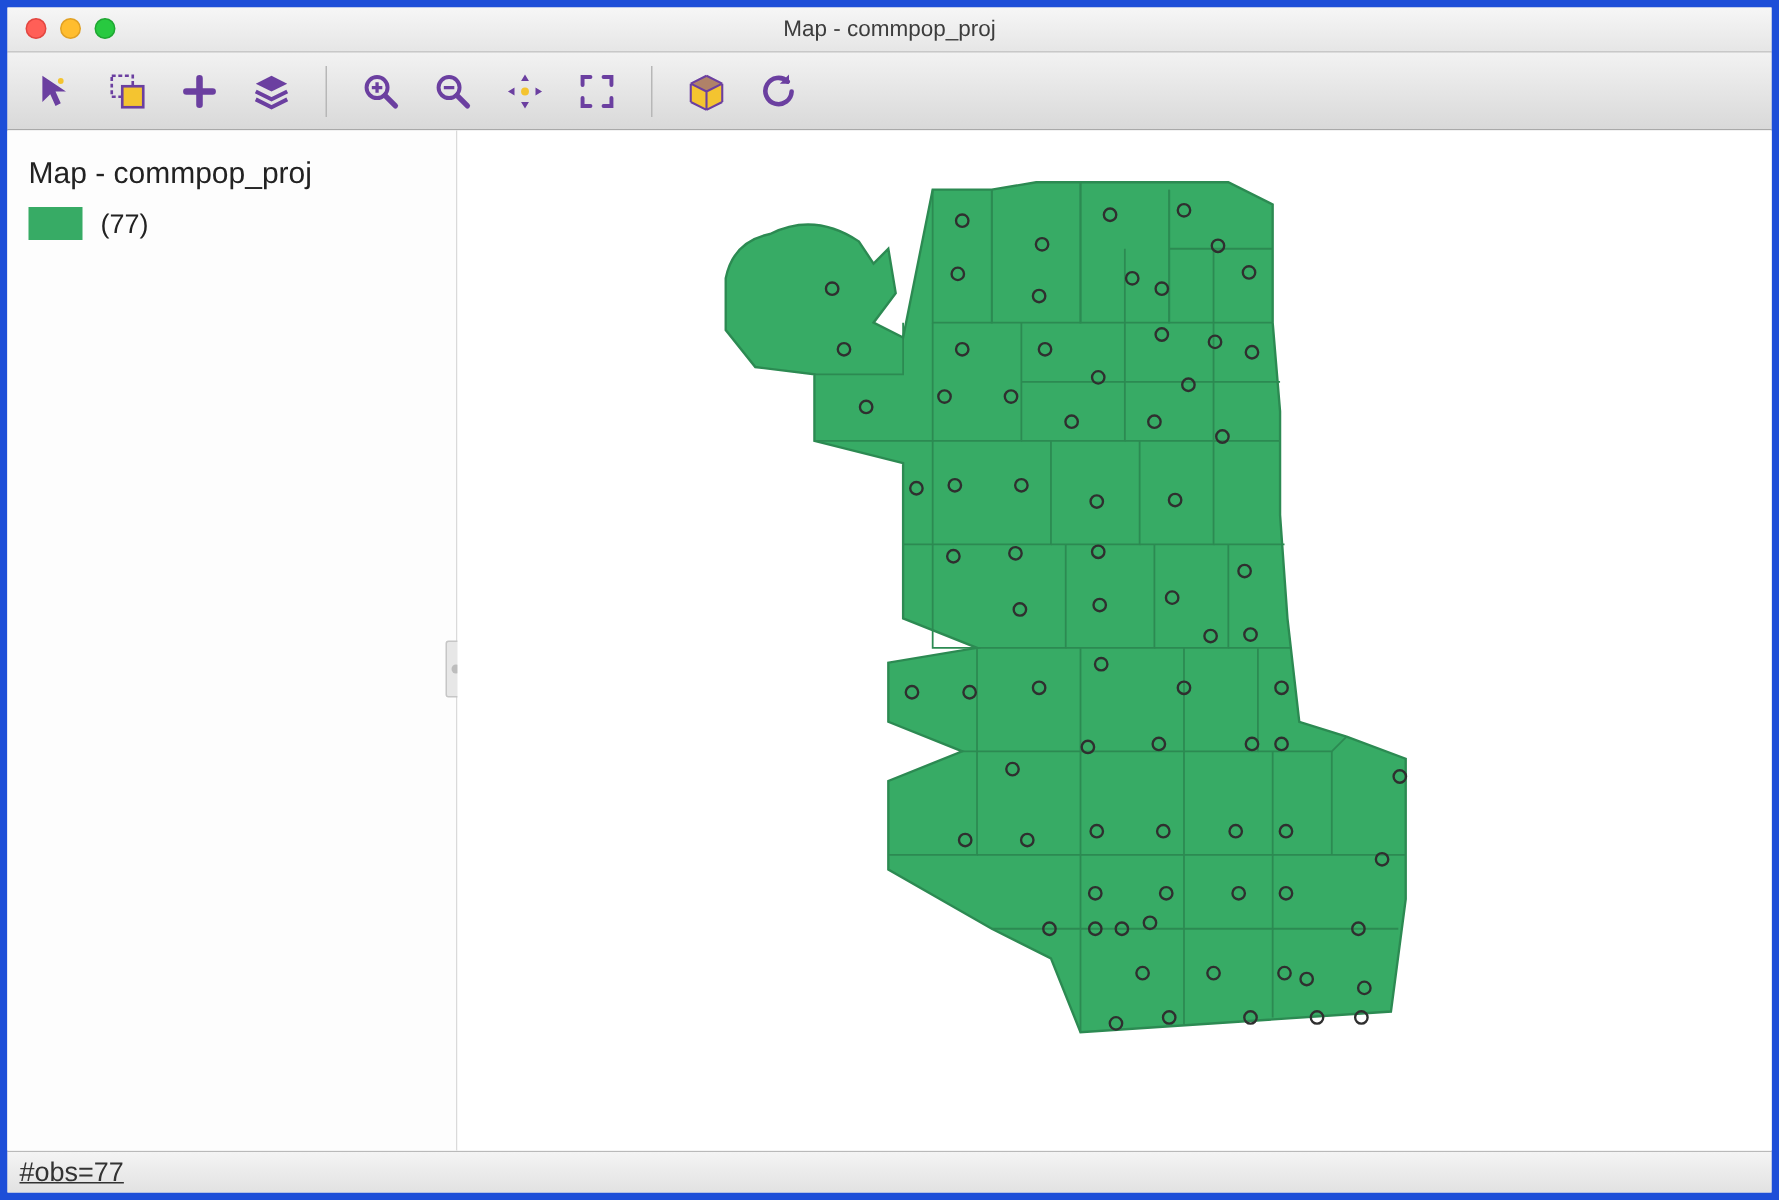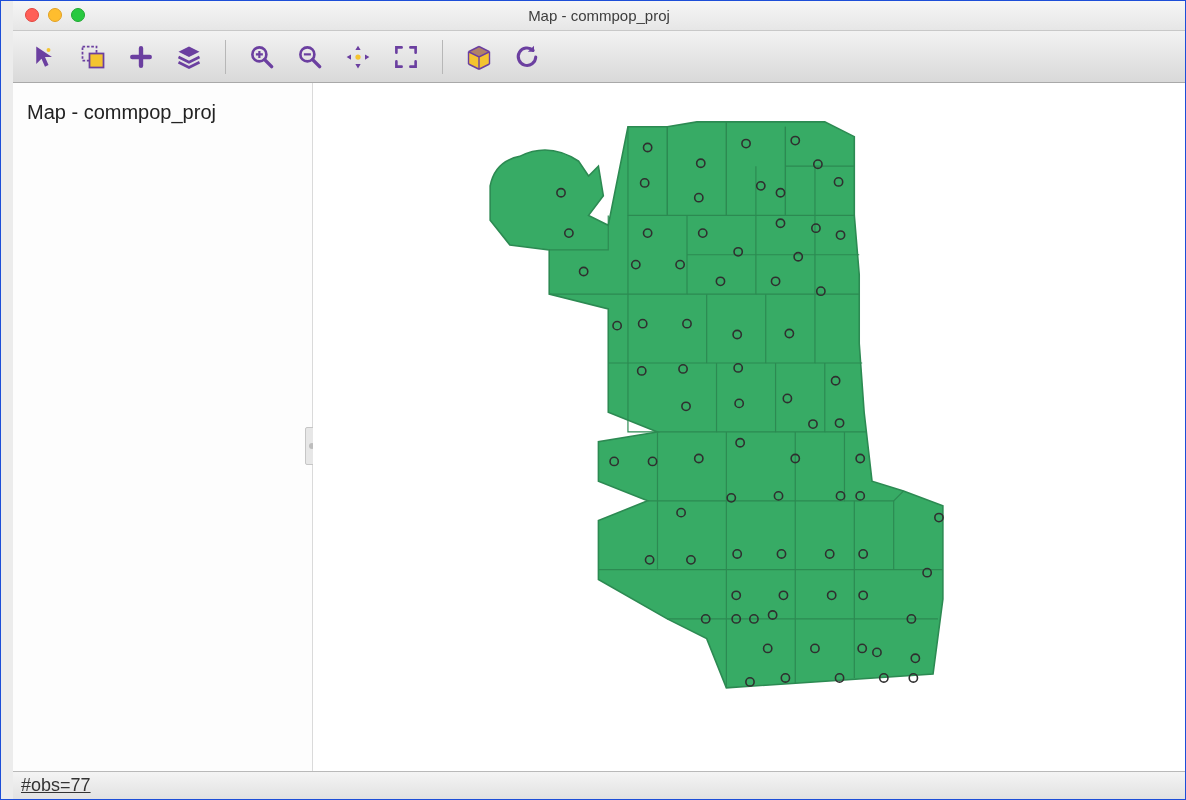--- a/index.html
+++ b/index.html
@@ -1,17 +1,17 @@
 <!DOCTYPE html>
 <html><head>
 <meta charset="utf-8">
 <style>
   * { box-sizing: border-box; margin: 0; padding: 0; }
   html, body { width: 1186px; height: 800px; overflow: hidden; font-family: -apple-system, "Helvetica Neue", Arial, sans-serif; font-size: 14px; color: #222; }
-  .window { width: 1186px; height: 800px; display: flex; flex-direction: column; background: #ececec; border: 1px solid #1d4ed8; padding-left: 12px; }
+  .window { width: 1186px; height: 800px; display: flex; flex-direction: column; background: #ececec; border: 5px solid #1d4ed8; }
   .titlebar { height: 30px; background: linear-gradient(#f6f6f6,#e6e6e6); border-bottom: 1px solid #c8c8c8; display: flex; align-items: center; position: relative; }
   .traffic { display: flex; gap: 9px; position: absolute; left: 12px; top: 7px; }
   .tl { width: 14px; height: 14px; border-radius: 50%; }
   .tl.red { background:#ff5f57; border:1px solid #e24640;}
   .tl.yellow { background:#ffbd2e; border:1px solid #e1a124;}
   .tl.green { background:#28c940; border:1px solid #1fa732;}
   .titletext { flex:1; text-align:center; font-size: 15px; color:#3d3d3d; }
   .toolbar { height: 52px; background: linear-gradient(#f2f2f2,#d9d9d9); border-bottom: 1px solid #a9a9a9; display:flex; align-items:center; padding: 0 10px; gap: 4px;}
   .tbtn { width: 44px; height: 40px; display:flex; align-items:center; justify-content:center; border-radius:4px; cursor:pointer; }
   .tsep { width: 1px; height: 34px; background: #b7b7b7; margin: 0 10px; }
@@ -104,20 +104,24 @@
       <svg class="icon" viewBox="0 0 32 32">
           <path d="M26 16 A10 10 0 1 1 23 8.5" fill="none" stroke="#6b3fa0" stroke-width="3.5" stroke-linecap="round"></path>
           <path d="M24 3 L24 10 L17 10 Z" fill="#6b3fa0"></path>
         </svg>
     </div>
   </div>
 
   <div class="body">
     <div class="sidebar">
       <h3>Map - commpop_proj</h3>
+      <div class="legend-row">
+        <div class="legend-swatch" style="background: rgb(55, 171, 101);"></div>
+        <span>(77)</span>
+      </div>
       <div class="splitter">
           <span></span>
         </div>
     </div>
     <div class="canvas">
       <svg id="mapsvg" width="100%" height="100%" viewBox="0 0 886 690" preserveAspectRatio="xMidYMid meet">
         <g id="map-root" transform="translate(-320,-120)">
           <path id="outline" fill="#37ab65" stroke="#2c8a52" stroke-width="1.6" d="M500 220 Q505 195 530 190 Q560 175 590 195 L600 210 L610 200 L615 230 L600 250 L620 260 L640 160 L680 160 L710 155 L770 155 L840 155 L870 170 L870 250 L875 310 L875 380 L880 450 L888 520 L920 530 L960 545 L960 640 L950 716 L740 730 L720 680 L680 660 L610 620 L610 560 L660 540 L610 520 L610 480 L670 470 L620 450 L620 345 L560 330 L560 285 L520 280 L500 255 Z"></path>
           <g id="innerlines" fill="none" stroke="#2c8a52" stroke-width="1.2">
               <path d="M640 160 L640 250 L680 250 L680 160"></path>

